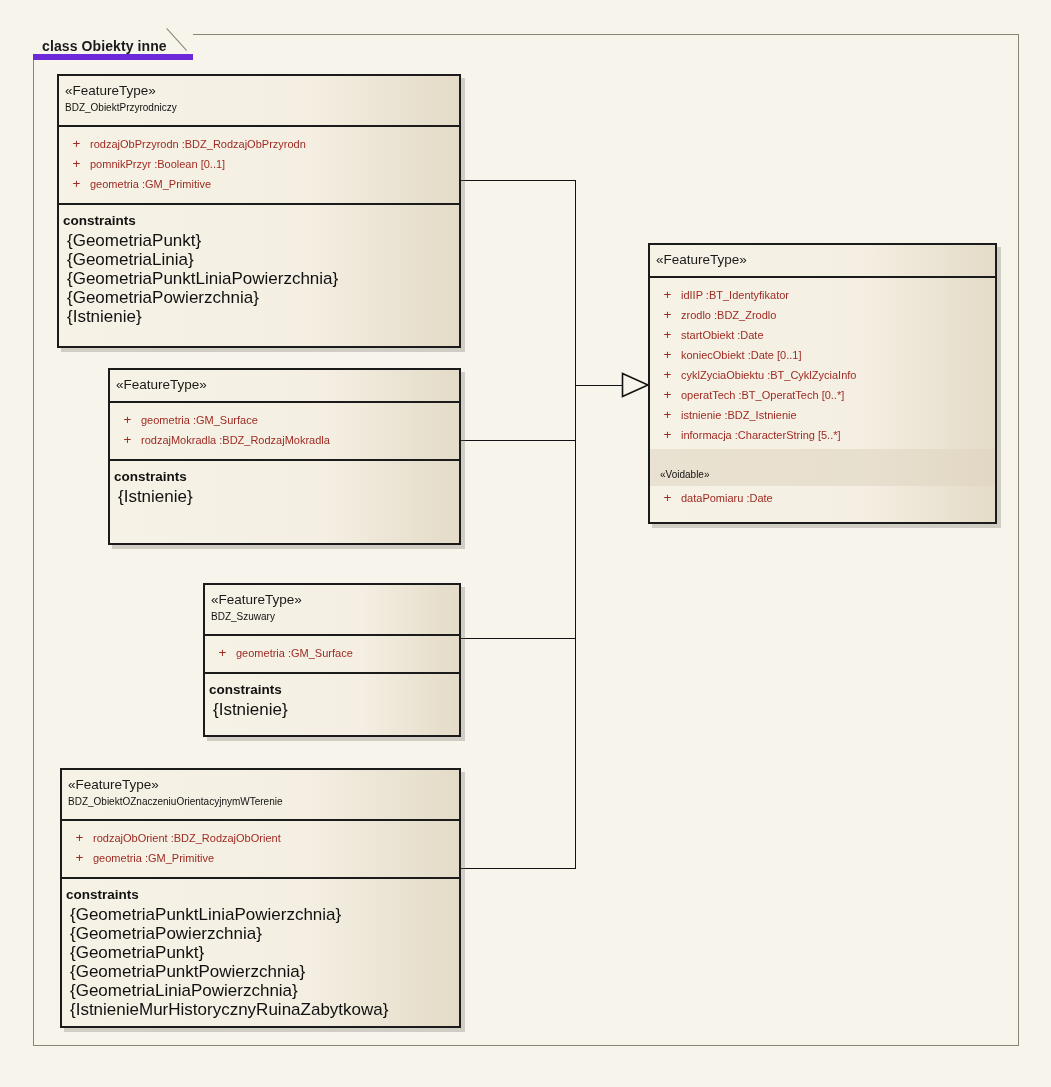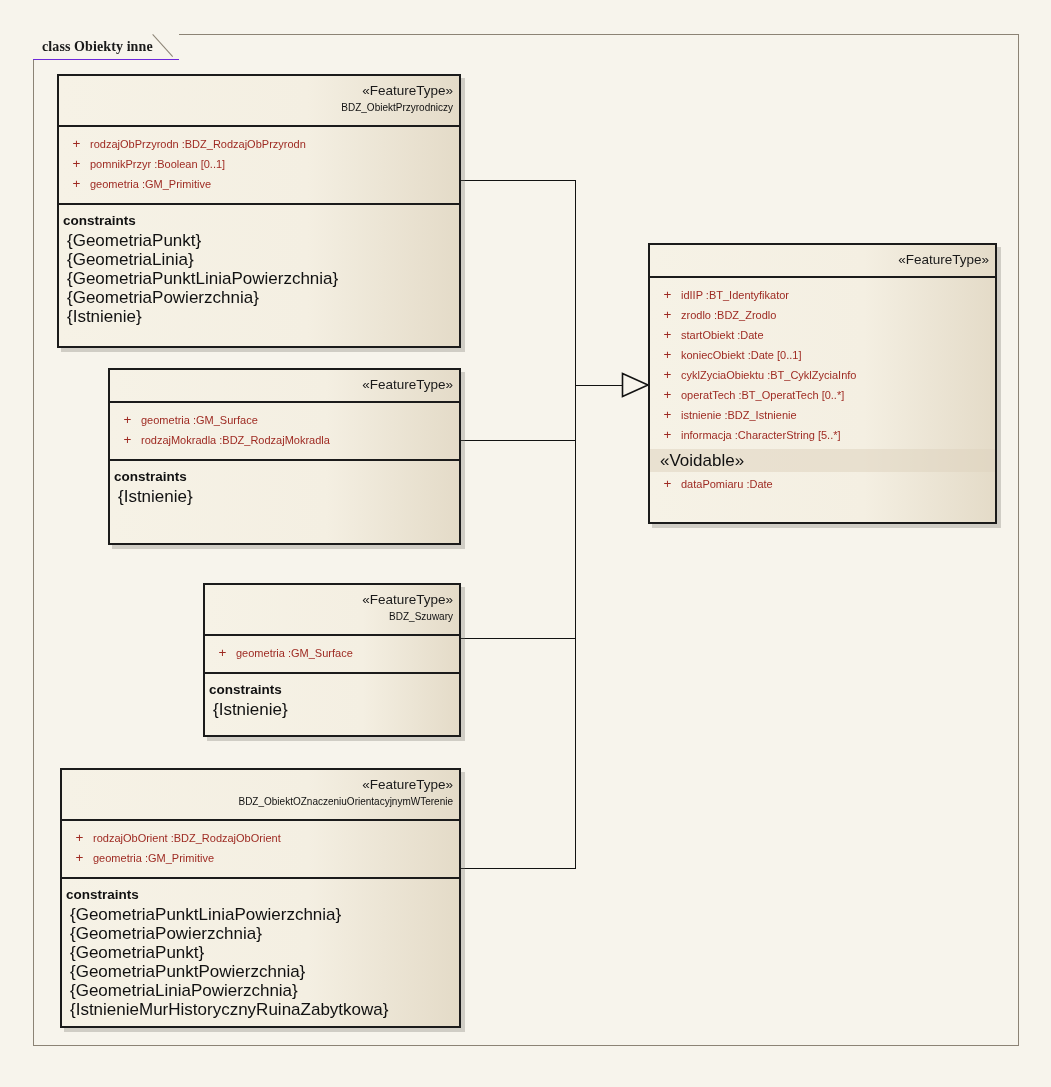--- a/index.html
+++ b/index.html
@@ -33,25 +33,24 @@
     top: 34px;
     height: 26px;
     box-sizing: border-box;
     background: #f7f4ec;
     border-right: 0;
   }
   #diagram-title-tab .tab-body {
     position: relative;
     height: 26px;
     display: flex;
-    align-items: center;
+    align-items: flex-end;
     padding: 0 4px 0 9px;
-    border-bottom: 1px solid #6d28d9;
-    box-sizing: border-box;
-    font-family: Liberation Serif, serif;
+    border-bottom: 6px solid #6d28d9;
+    box-sizing: border-box;
   }
   #diagram-title-tab .tab-label {
     font-size: 14px;
     font-weight: bold;
     color: #1a1a1a;
     white-space: nowrap;
     letter-spacing: 0.1px;
   }
   #diagram-title-tab .tab-slant {
     width: 22px;
@@ -92,21 +91,21 @@
     box-shadow: 4px 4px 0 rgba(120,115,105,0.30);
   }
   .uml-class .compartment {
     box-sizing: border-box;
   }
   .uml-class .compartment + .compartment {
     border-top: 2px solid #1b1b1b;
   }
 
   .cls-header {
-    text-align: right;
+    text-align: left;
     padding: 6px 6px 8px 6px;
   }
   .cls-stereotype {
     font-size: 13.5px;
     color: #1a1a1a;
     line-height: 17px;
     white-space: nowrap;
   }
   .cls-name {
     font-size: 10px;
@@ -132,22 +131,22 @@
     text-align: center;
     color: #9e2a22;
     font-size: 13.5px;
   }
   .attr-text {
     color: #9e2a22;
     font-size: 11px;
   }
 
   .sub-stereo-row {
-    padding: 3px 4px 2px 10px;
-    font-size: 17px;
+    padding: 17px 4px 2px 10px;
+    font-size: 10px;
     color: #111;
     line-height: 18px;
     background: rgba(222,212,192,0.55);
     white-space: nowrap;
   }
 
   .cls-constraints {
     padding: 6px 4px 9px 4px;
   }
   .constraints-title {

